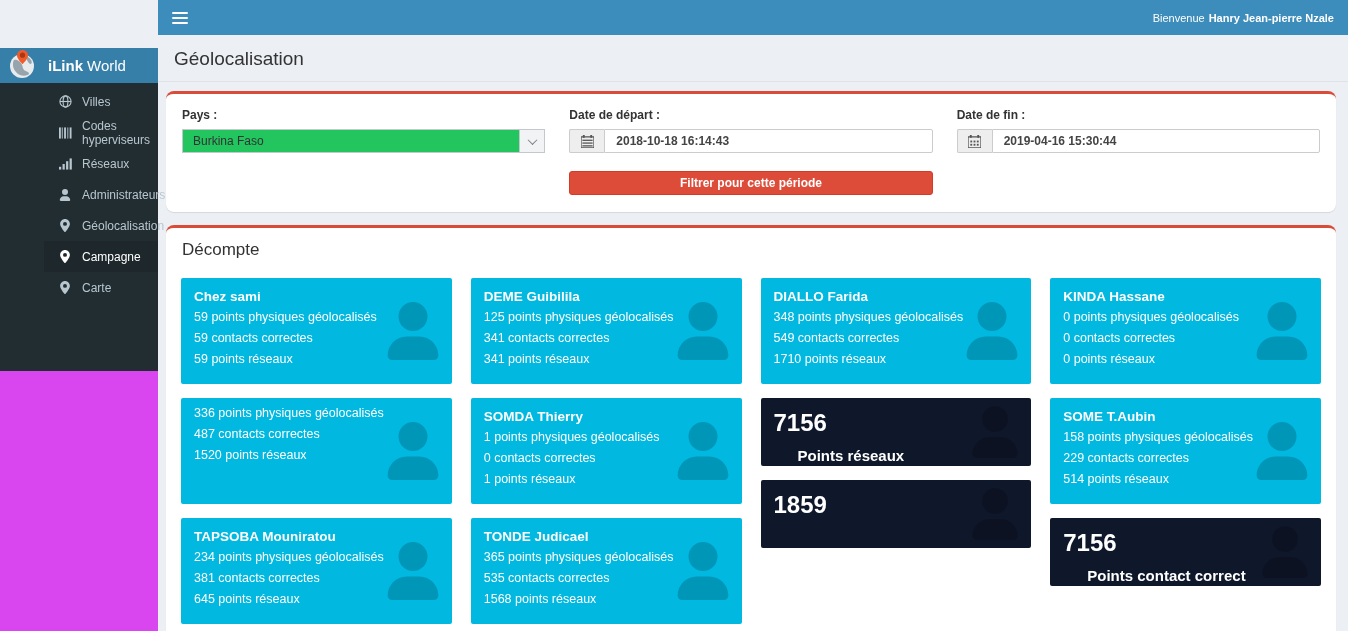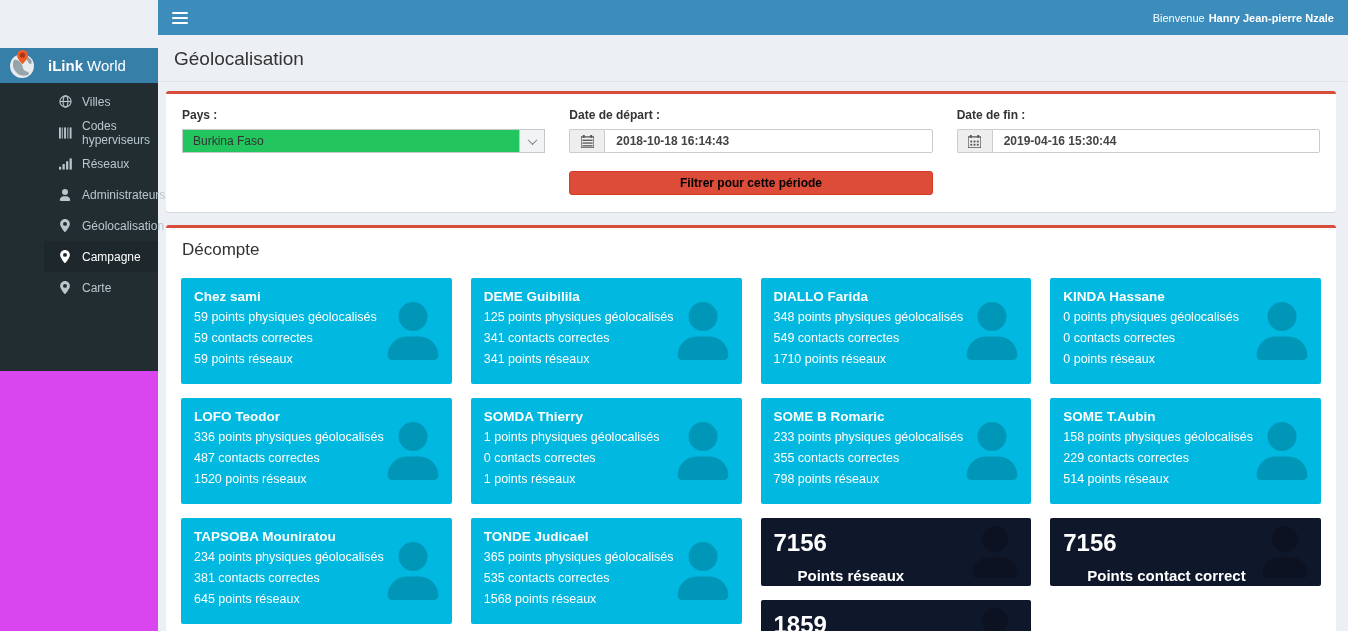--- a/index.html
+++ b/index.html
@@ -43,21 +43,21 @@
   .welcome .uname { font-weight:bold; margin-left:4px; }
 
   .content { flex:1; overflow:hidden; }
   .page-header {
     font-size:19px; color:#333; padding:13px 16px 11px;
     border-bottom:1px solid #dfe3e8; margin-bottom:9px;
   }
 
   .box {
     background:#fff; margin:0 12px 13px 8px;
-    border-top:3px solid #d94c39; border-radius:3px;
+    border-top:3px solid #d94c39; border-radius:8px;
     box-shadow:0 1px 1px rgba(0,0,0,.1);
   }
 
   
   .filters { padding:14px 16px 17px; display:grid; grid-template-columns:1fr 1fr 1fr; column-gap:24px; row-gap:11px; }
   .field label { display:block; font-size:12px; font-weight:bold; color:#333; margin-bottom:7px; }
   .select-box {
     height:24px; border:1px solid #c3c8cc; background:#22c55e;
     display:flex; align-items:center; font-size:12px; color:#333; cursor:pointer;
   }
@@ -72,21 +72,21 @@
     width:35px; background:#eeeeee; border:1px solid #ccc; border-right:0;
     display:flex; align-items:center; justify-content:center; border-radius:2px 0 0 2px;
   }
   .input-group input {
     flex:1; min-width:0; border:1px solid #ccc; border-radius:0 2px 2px 0;
     font-size:12px; color:#444; padding:8px 11px; font-family:inherit; font-weight:bold; outline:none; background:#fff;
   }
   .filter-btn {
     grid-column:2; height:24px; margin-top:7px;
     background:#dd4b39; border:1px solid #d73925; border-radius:3px;
-    color:#000000; font-size:12px; font-weight:bold; font-family:inherit; cursor:pointer;
+    color:#ffffff; font-size:12px; font-weight:bold; font-family:inherit; cursor:pointer;
   }
 
   
   .decompte { min-height:610px; }
   .decompte-title { font-size:17px; padding:12px 16px 9px; }
   .cards { padding:9px 15px 16px; display:grid; grid-template-columns:repeat(4,1fr); column-gap:19px; align-items:start; }
   .card-col { display:flex; flex-direction:column; gap:14px; min-width:0; }
   .card {
     position:relative; border-radius:2px; color:#fff; overflow:hidden;
     padding:9px 13px; height:106px;
@@ -269,21 +269,20 @@
             <div class="card agent">
               <h3>Chez sami</h3>
               <p>59 points physiques géolocalisés</p>
               <p>59 contacts correctes</p>
               <p>59 points réseaux</p>
               <svg class="person" width="52" height="58" viewBox="0 0 448 512">
                   <use href="#p-person"></use>
                 </svg>
             </div>
             <div class="card agent">
-              <h3>LOFO Teodor</h3>
               <p>336 points physiques géolocalisés</p>
               <p>487 contacts correctes</p>
               <p>1520 points réseaux</p>
               <svg class="person" width="52" height="58" viewBox="0 0 448 512">
                   <use href="#p-person"></use>
                 </svg>
             </div>
             <div class="card agent">
               <h3>TAPSOBA Mouniratou</h3>
               <p>234 points physiques géolocalisés</p>
@@ -324,29 +323,20 @@
                 </svg>
             </div>
           </div>
 
           <div class="card-col">
             <div class="card agent">
               <h3>DIALLO Farida</h3>
               <p>348 points physiques géolocalisés</p>
               <p>549 contacts correctes</p>
               <p>1710 points réseaux</p>
-              <svg class="person" width="52" height="58" viewBox="0 0 448 512">
-                  <use href="#p-person"></use>
-                </svg>
-            </div>
-            <div class="card agent">
-              <h3>SOME B Romaric</h3>
-              <p>233 points physiques géolocalisés</p>
-              <p>355 contacts correctes</p>
-              <p>798 points réseaux</p>
               <svg class="person" width="52" height="58" viewBox="0 0 448 512">
                   <use href="#p-person"></use>
                 </svg>
             </div>
             <div class="card summary">
               <div class="num">7156</div>
               <div class="lbl">Points réseaux</div>
               <svg class="person" width="46" height="52" viewBox="0 0 448 512">
                   <use href="#p-person"></use>
                 </svg>

